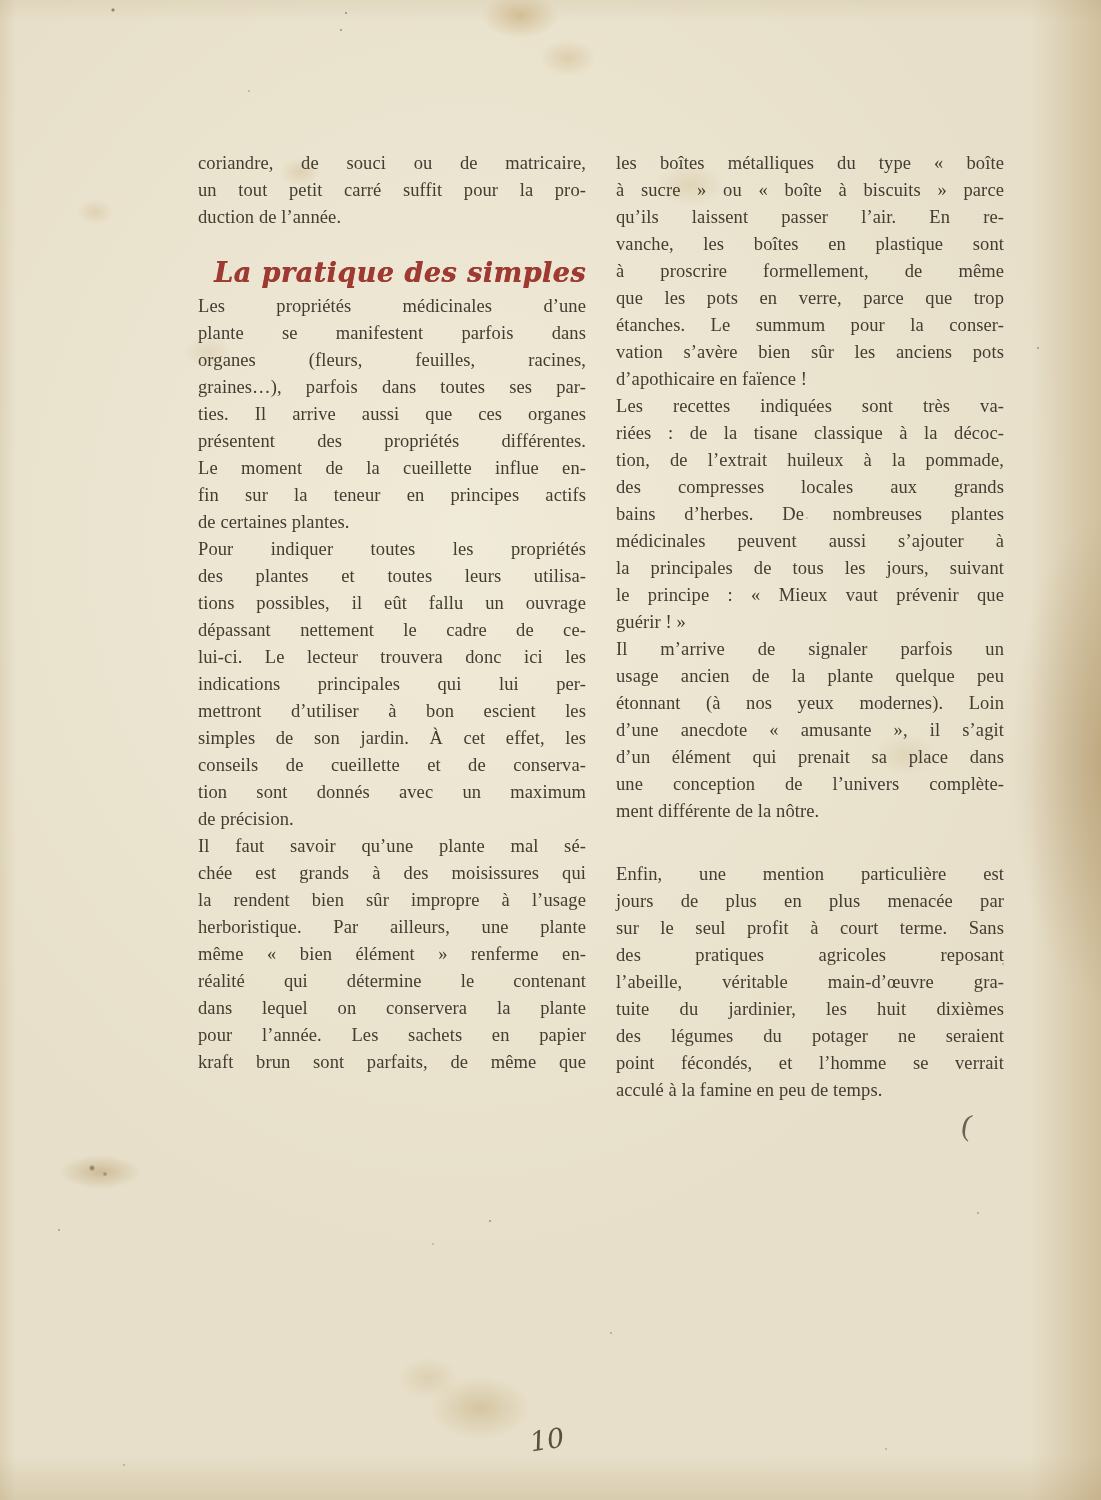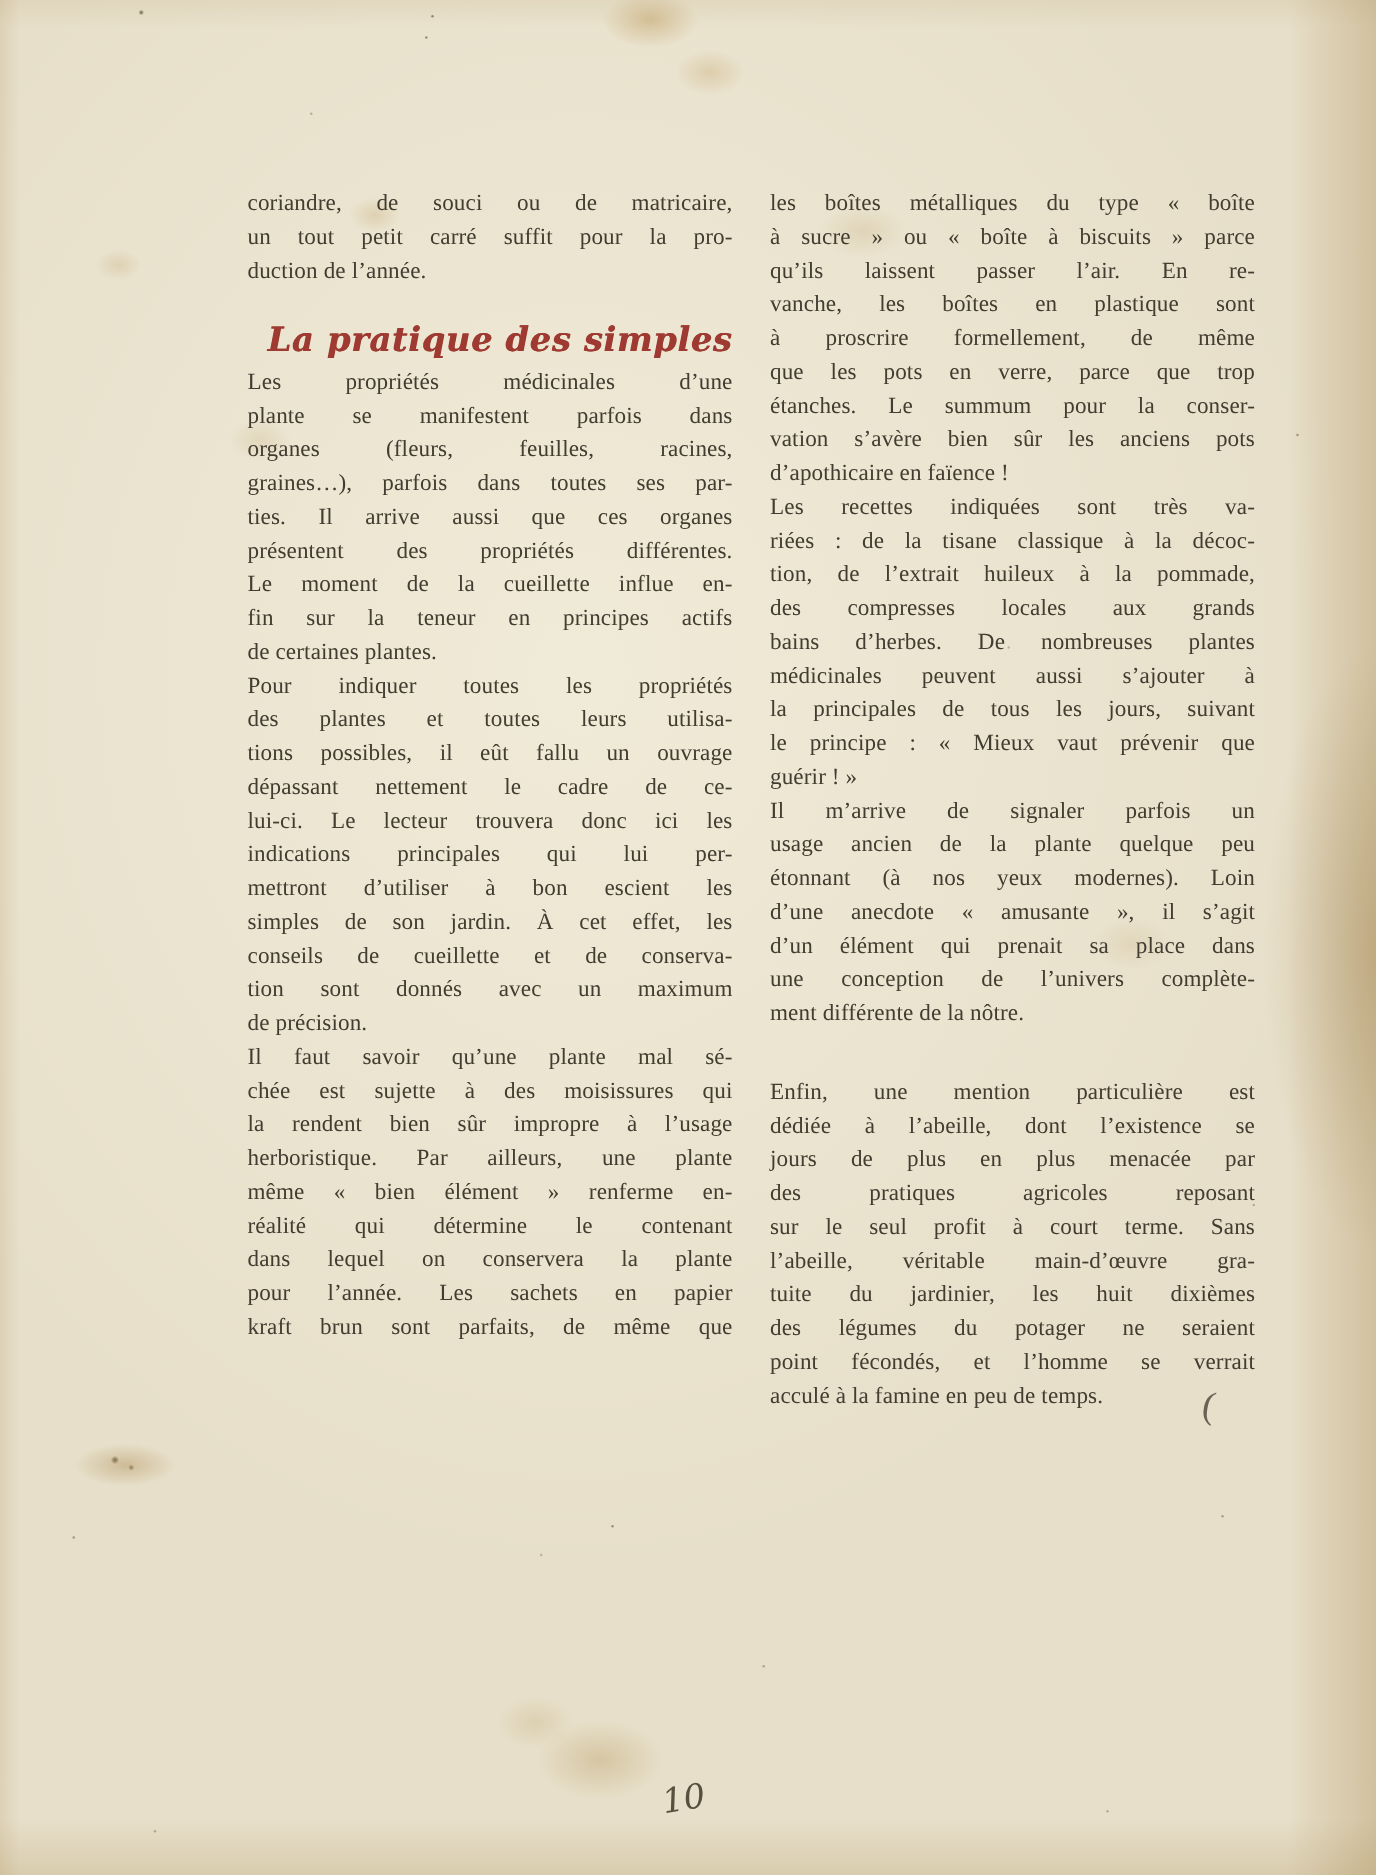--- a/index.html
+++ b/index.html
@@ -125,21 +125,21 @@
         <div class="ln">lui-ci. Le lecteur trouvera donc ici les</div>
         <div class="ln">indications principales qui lui per-</div>
         <div class="ln">mettront d’utiliser à bon escient les</div>
         <div class="ln">simples de son jardin. À cet effet, les</div>
         <div class="ln">conseils de cueillette et de conserva-</div>
         <div class="ln">tion sont donnés avec un maximum</div>
         <div class="ln last">de précision.</div>
       </div>
       <div class="para">
         <div class="ln">Il faut savoir qu’une plante mal sé-</div>
-        <div class="ln">chée est sujette à des moisissures qui</div>
+        <div class="ln">chée est grands à des moisissures qui</div>
         <div class="ln">la rendent bien sûr impropre à l’usage</div>
         <div class="ln">herboristique. Par ailleurs, une plante</div>
         <div class="ln">même « bien élément » renferme en-</div>
         <div class="ln">réalité qui détermine le contenant</div>
         <div class="ln">dans lequel on conservera la plante</div>
         <div class="ln">pour l’année. Les sachets en papier</div>
         <div class="ln">kraft brun sont parfaits, de même que</div>
       </div>
     </div>
   <div class="col col-right">
@@ -169,24 +169,23 @@
         <div class="ln">Il m’arrive de signaler parfois un</div>
         <div class="ln">usage ancien de la plante quelque peu</div>
         <div class="ln">étonnant (à nos yeux modernes). Loin</div>
         <div class="ln">d’une anecdote « amusante », il s’agit</div>
         <div class="ln">d’un élément qui prenait sa place dans</div>
         <div class="ln">une conception de l’univers complète-</div>
         <div class="ln last">ment différente de la nôtre.</div>
       </div>
       <div class="para spaced">
         <div class="ln">Enfin, une mention particulière est</div>
-        <div class="ln">dédiée à l’abeille, dont l’existence se</div>
         <div class="ln">jours de plus en plus menacée par</div>
+        <div class="ln">sur le seul profit à court terme. Sans</div>
         <div class="ln">des pratiques agricoles reposant</div>
-        <div class="ln">sur le seul profit à court terme. Sans</div>
         <div class="ln">l’abeille, véritable main-d’œuvre gra-</div>
         <div class="ln">tuite du jardinier, les huit dixièmes</div>
         <div class="ln">des légumes du potager ne seraient</div>
         <div class="ln">point fécondés, et l’homme se verrait</div>
         <div class="ln last">acculé à la famine en peu de temps.</div>
       </div>
     </div>
   <div class="paren-mark">(</div>
   <div class="page-number">10</div>
   <div class="specks"></div>

